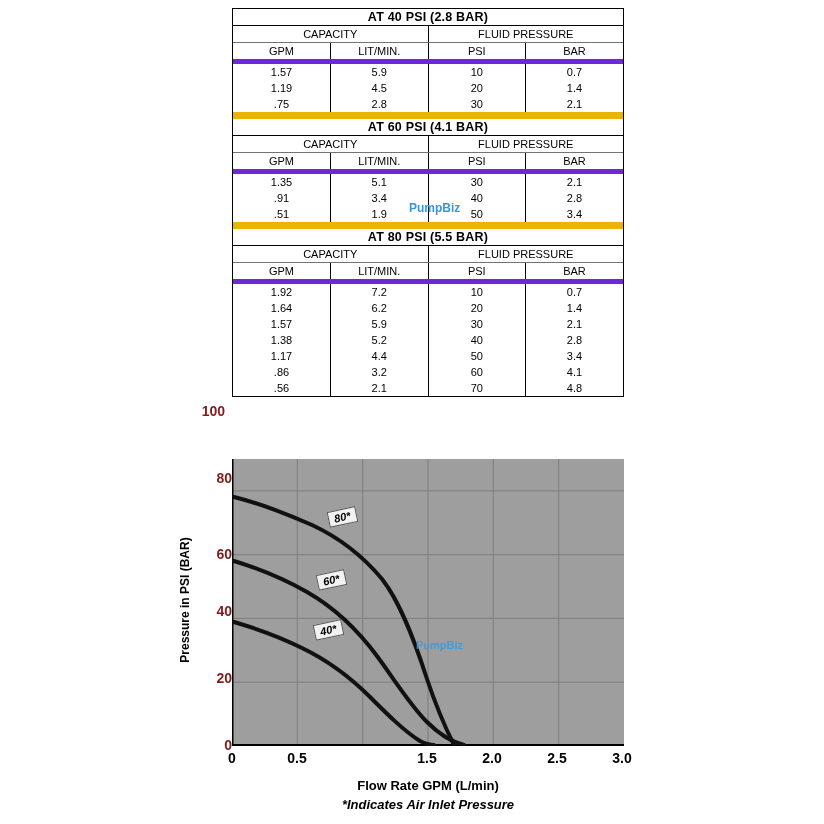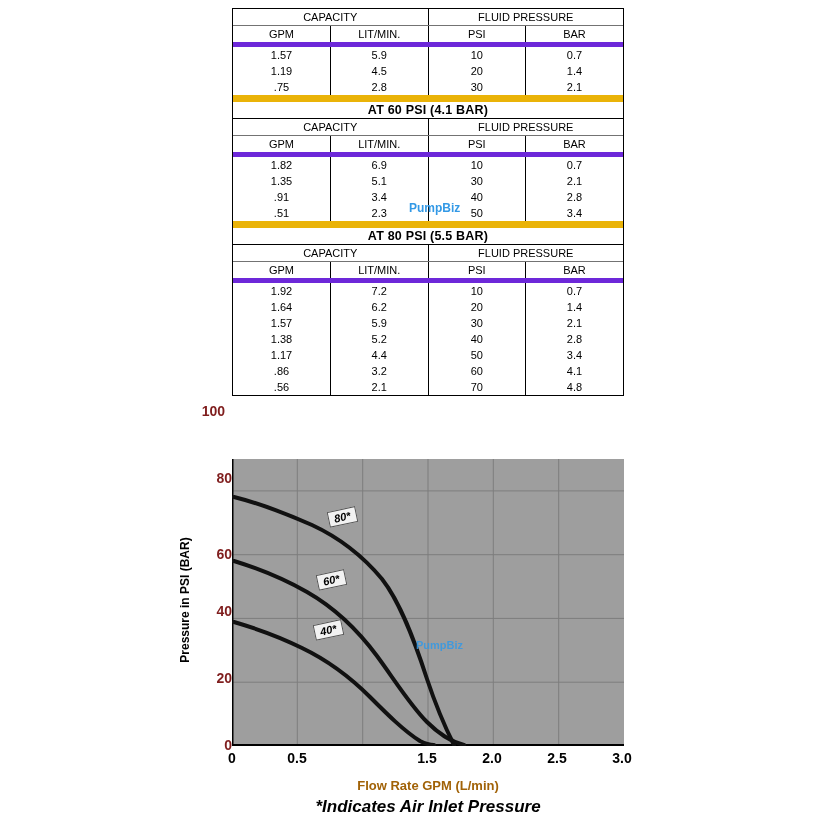--- a/index.html
+++ b/index.html
@@ -99,29 +99,29 @@
     width:40px;
   }
   .xlabel{
     position:absolute;
     left:232px;
     top:778px;
     width:392px;
     text-align:center;
     font-size:13px;
     font-weight:bold;
-    color:#a16207;
+    color:#000000;
   }
   .xnote{
     position:absolute;
     left:232px;
     top:797px;
     width:392px;
     text-align:center;
-    font-size:17px;
+    font-size:13px;
     font-weight:bold;
     font-style:italic;
     color:#000;
   }
   .curve-tag{
     position:absolute;
     font-size:11px;
     font-weight:bold;
     font-style:italic;
     color:#000;
@@ -131,20 +131,23 @@
     transform:rotate(-12deg);
   }
 </style>
 </head>
 <body>
 
 <div class="tables-wrap">
   <table class="spec">
     <tbody>
 
+      <tr class="blk-title first">
+        <td colspan="4">AT 40 PSI (2.8 BAR)</td>
+      </tr>
       <tr class="grp">
         <td colspan="2">CAPACITY</td>
         <td colspan="2" class="vline">FLUID PRESSURE</td>
       </tr>
       <tr class="sub">
         <td style="width:25%">GPM</td>
         <td style="width:25%" class="vline">LIT/MIN.</td>
         <td style="width:25%" class="vline">PSI</td>
         <td style="width:25%" class="vline">BAR</td>
       </tr>
@@ -174,40 +177,34 @@
         <td colspan="2">CAPACITY</td>
         <td colspan="2" class="vline">FLUID PRESSURE</td>
       </tr>
       <tr class="sub">
         <td>GPM</td>
         <td class="vline">LIT/MIN.</td>
         <td class="vline">PSI</td>
         <td class="vline">BAR</td>
       </tr>
       <tr class="data">
-        <td>1.82</td>
-        <td class="vline">6.9</td>
-        <td class="vline">10</td>
-        <td class="vline">0.7</td>
-      </tr>
-      <tr class="data">
         <td>1.35</td>
         <td class="vline">5.1</td>
         <td class="vline">30</td>
         <td class="vline">2.1</td>
       </tr>
       <tr class="data">
         <td>.91</td>
         <td class="vline">3.4</td>
         <td class="vline">40</td>
         <td class="vline">2.8</td>
       </tr>
       <tr class="data">
         <td>.51</td>
-        <td class="vline">2.3</td>
+        <td class="vline">1.9</td>
         <td class="vline">50</td>
         <td class="vline">3.4</td>
       </tr>
 
       <tr class="blk-title">
         <td colspan="4">AT 80 PSI (5.5 BAR)</td>
       </tr>
       <tr class="grp">
         <td colspan="2">CAPACITY</td>
         <td colspan="2" class="vline">FLUID PRESSURE</td>

